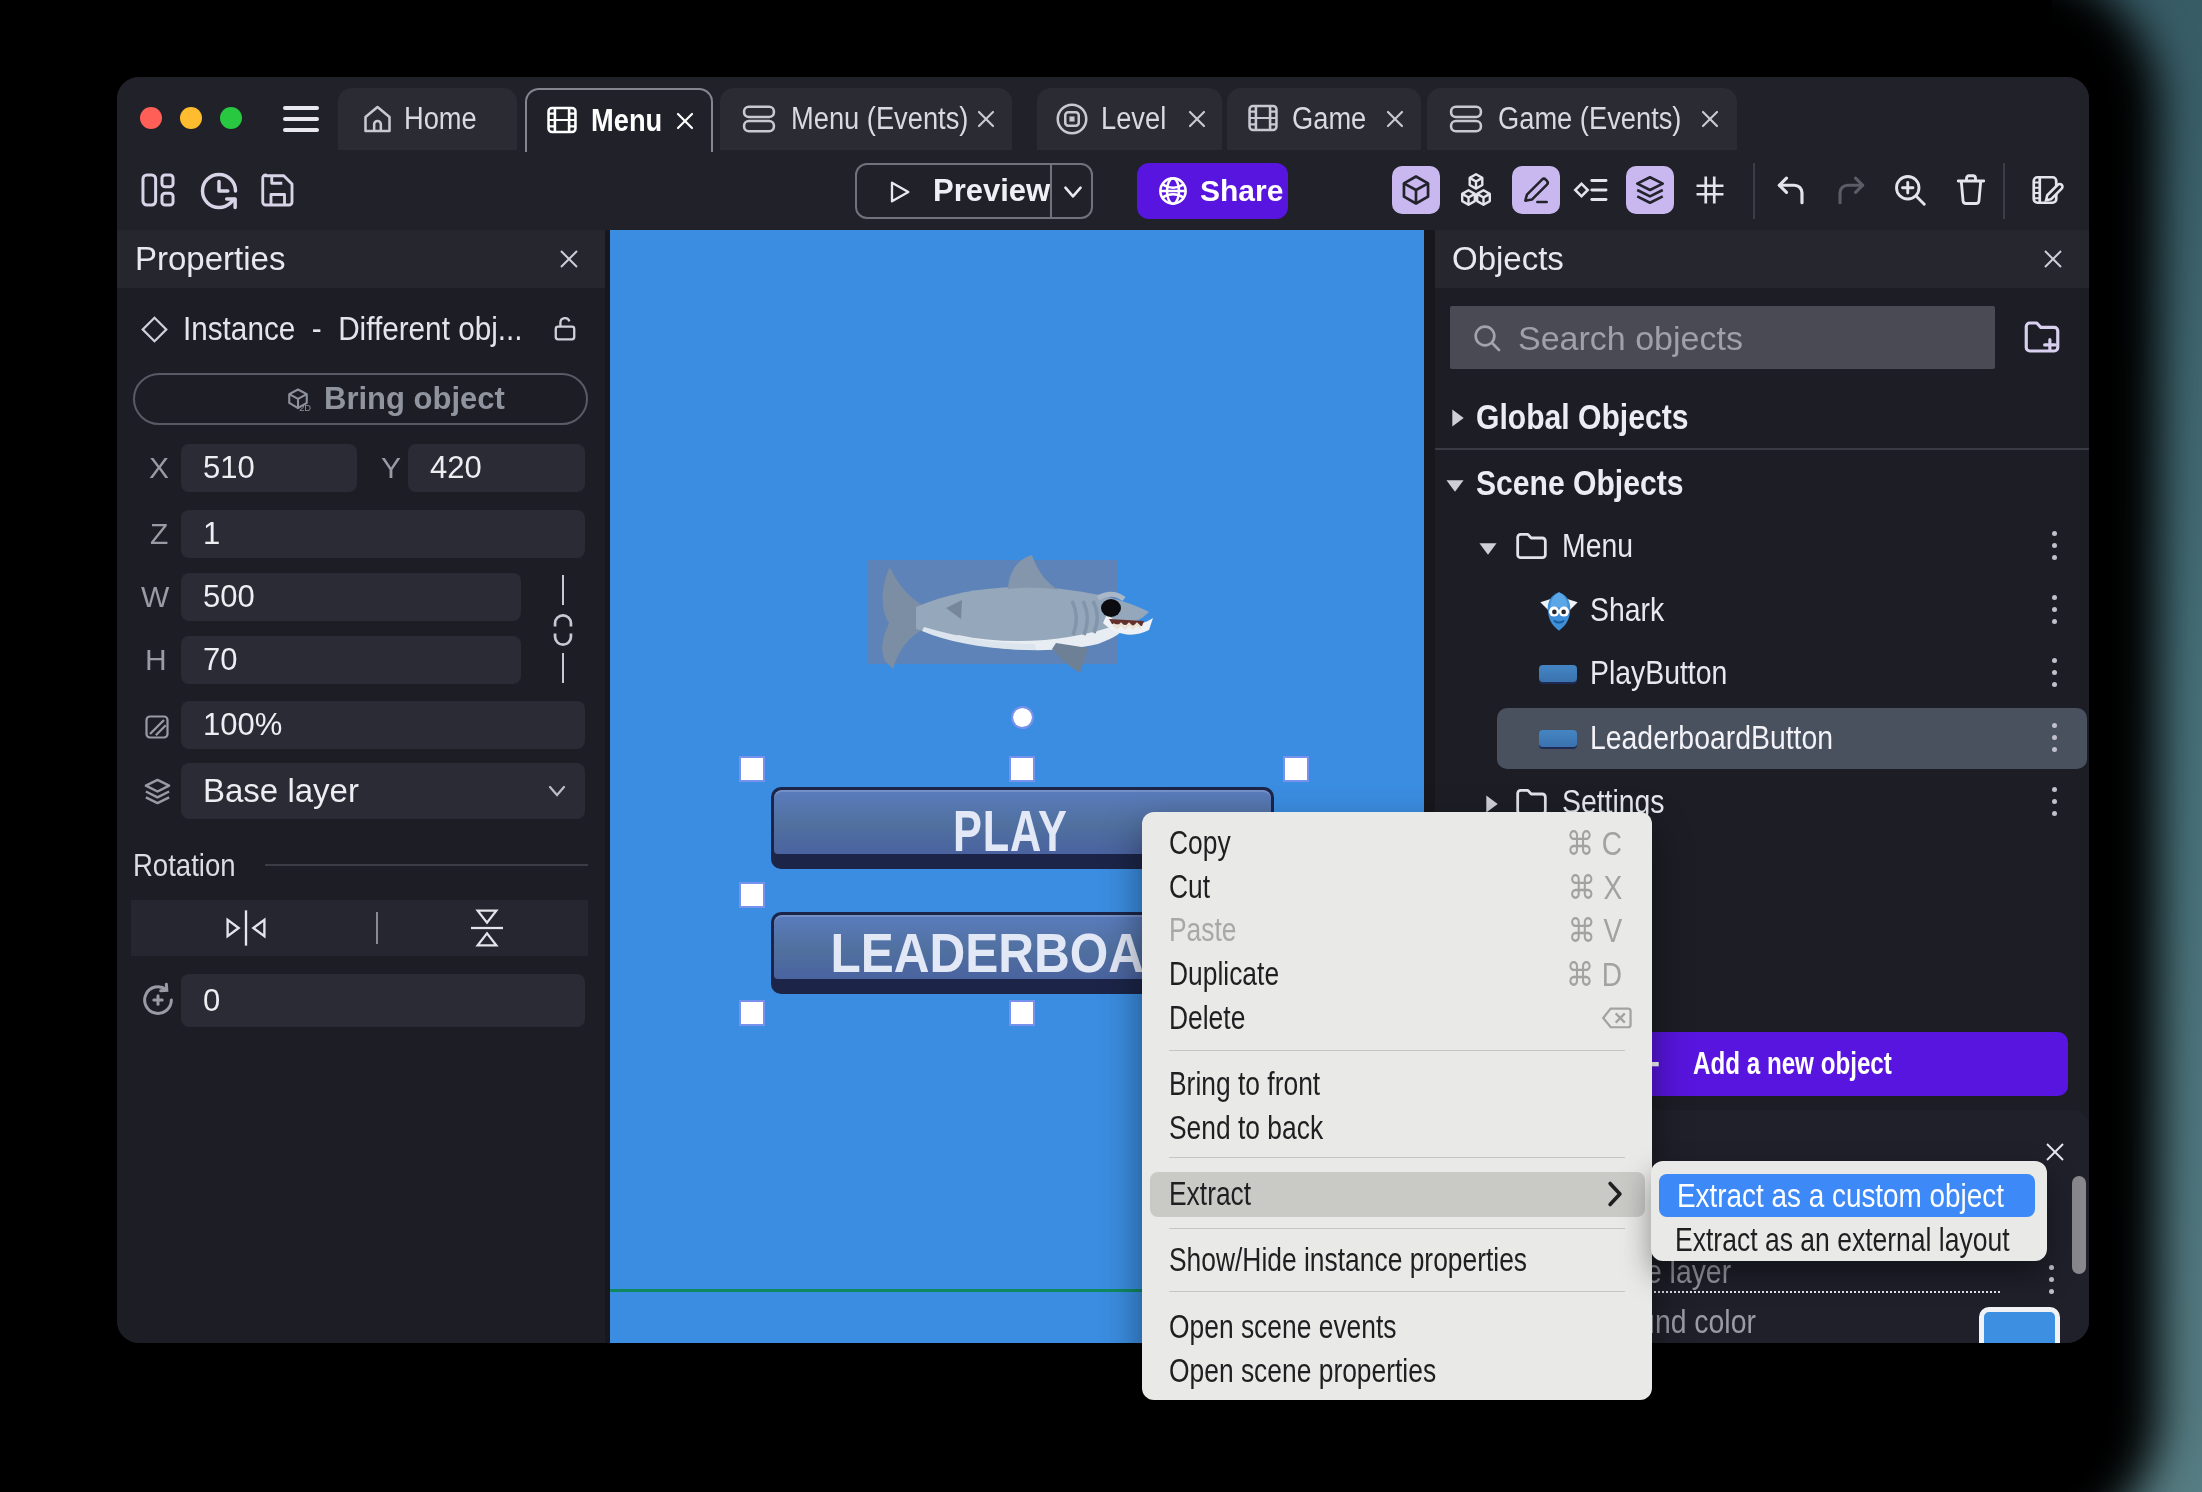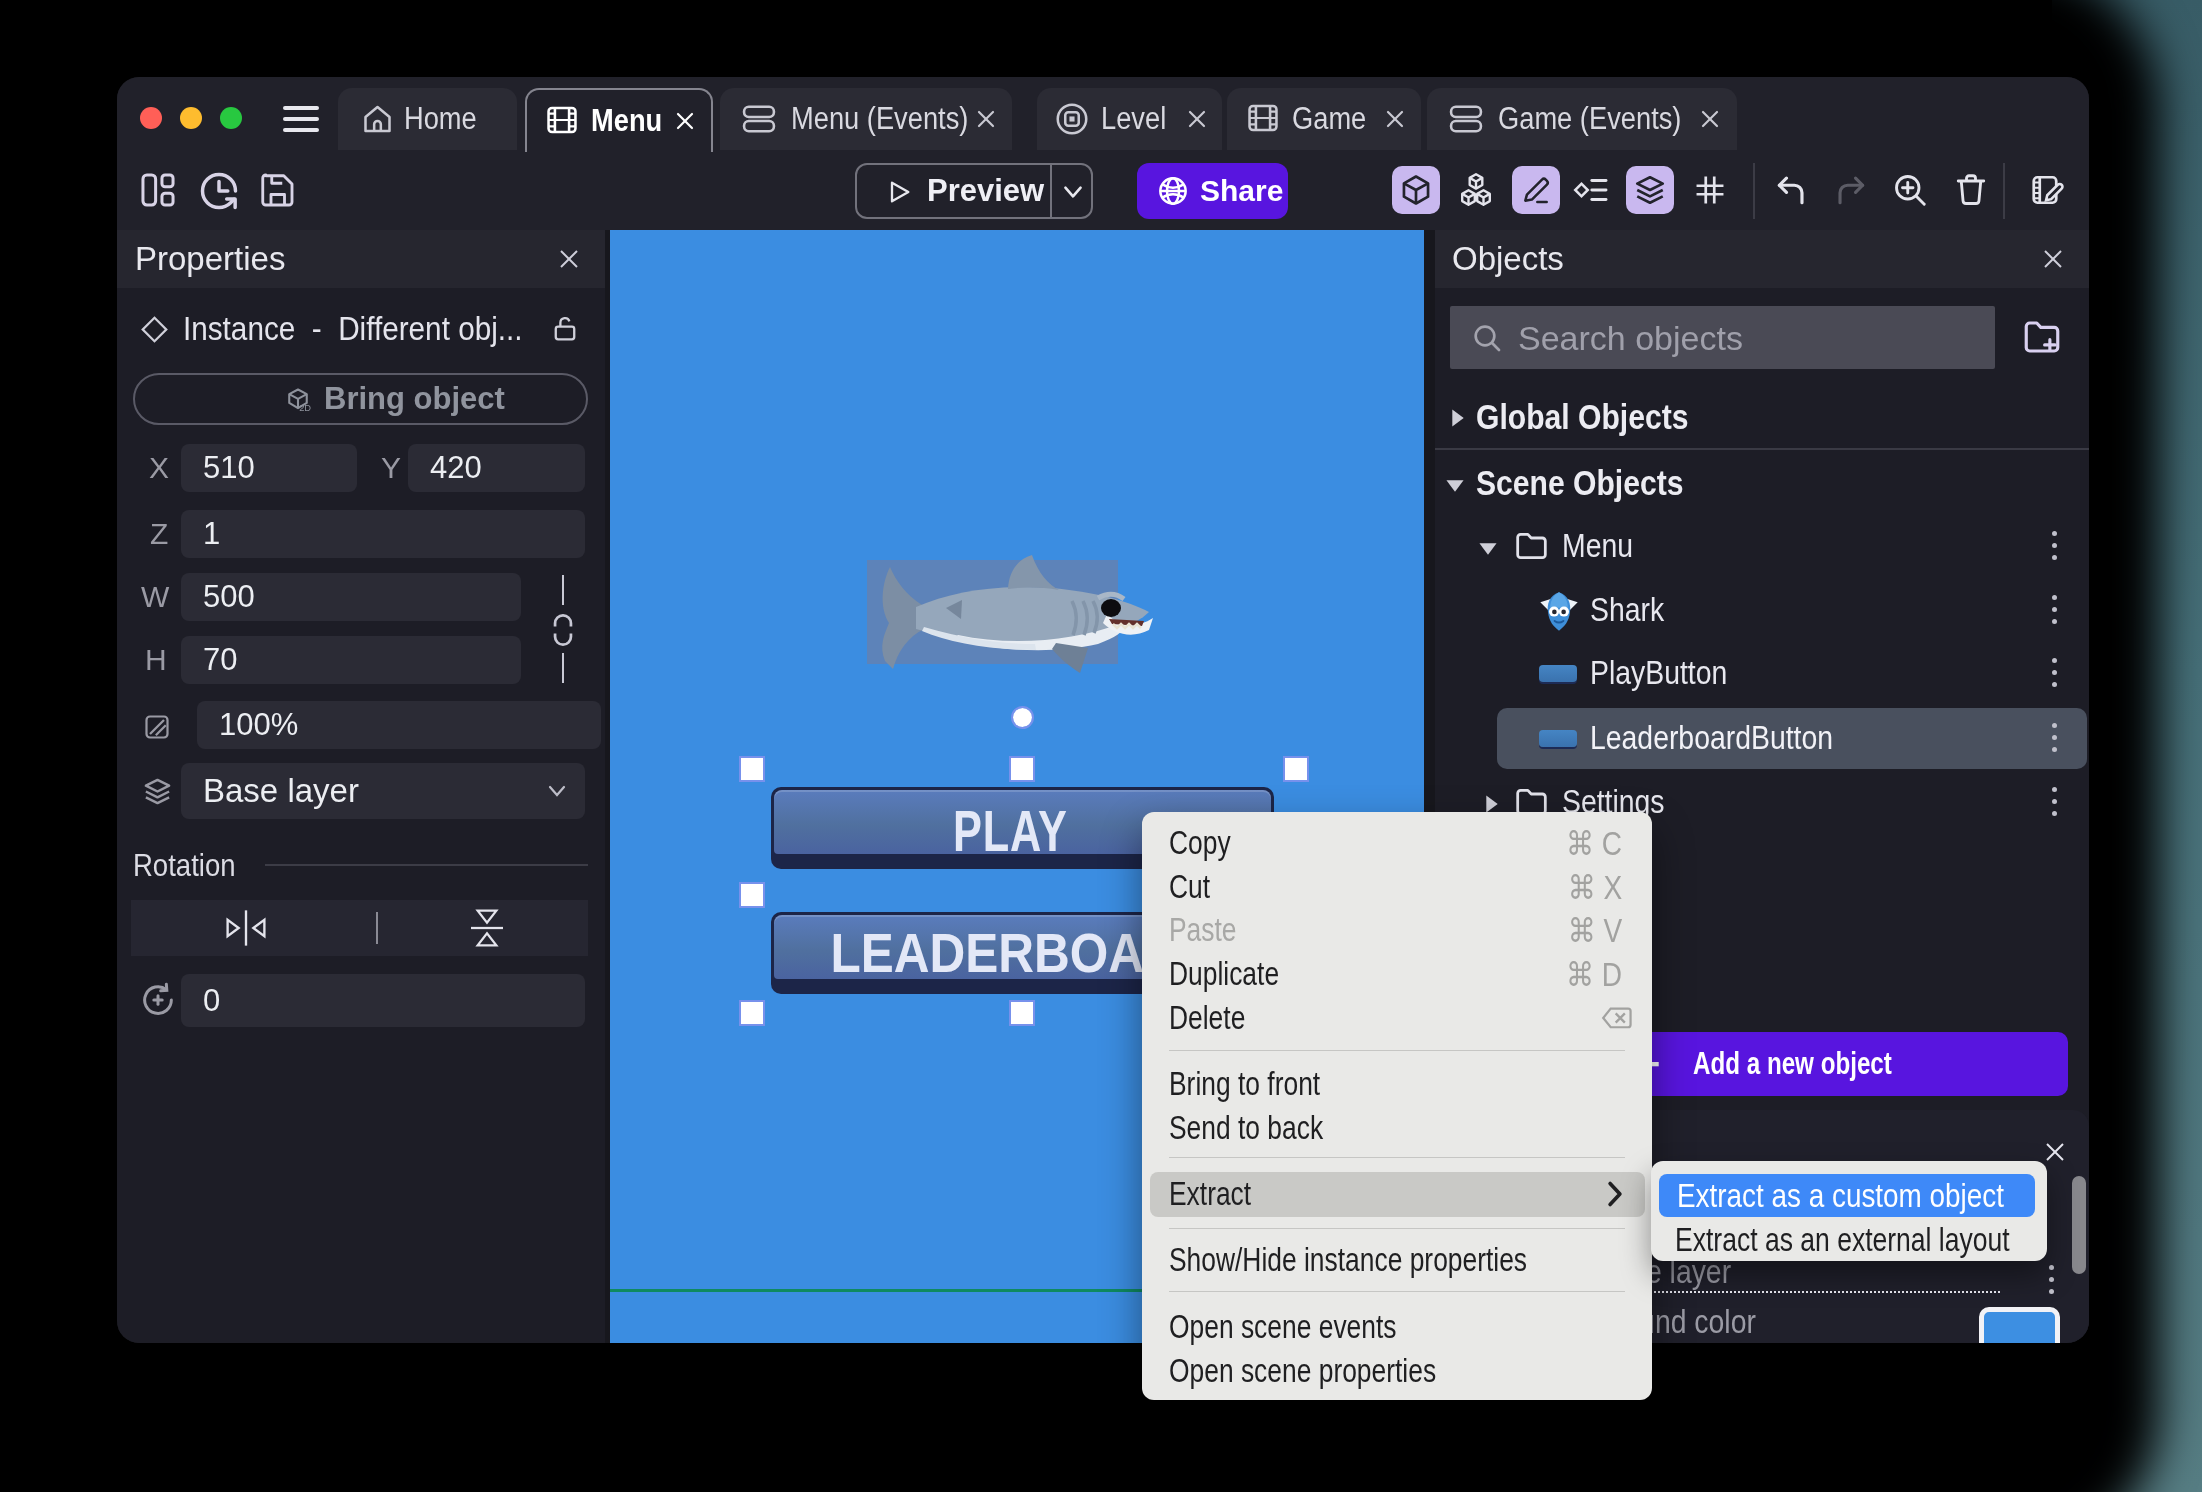--- a/index.html
+++ b/index.html
@@ -156,21 +156,21 @@
     <svg class="abs" style="left:141px; top:95px;" width="38" height="36" viewBox="0 0 24 24" fill="none" stroke="#d8d3e6" stroke-width="1.9" stroke-linejoin="round">
         <path d="M4 2.5h12l5.5 5.5v12a2 2 0 0 1-2 2H4a2 2 0 0 1-2-2v-16a2 2 0 0 1 2-2z" transform="translate(0.5,0)"></path>
         <path d="M8 22v-7h9v7"></path>
         <path d="M8.5 2.5v5h7"></path>
       </svg>
 
     <div class="abs" style="left:738px; top:86px; width:238px; height:56px; border:2px solid #72727c; border-radius:12px;">
       <svg class="abs" style="left:28px; top:13px;" width="28" height="28" viewBox="0 0 24 24" fill="none" stroke="#e8e8ee" stroke-width="2" stroke-linejoin="round">
           <path d="M6 4l14 8-14 8z"></path>
         </svg>
-      <span class="abs" style="left:70px; top:50%; transform:translateY(-50%); color:#efeff5; font-weight:bold; font-size:31px;">Preview</span>
+      <span class="abs" style="left:76px; top:50%; transform:translateY(-50%); color:#efeff5; font-weight:bold; font-size:31px;">Preview</span>
       <div class="abs" style="left:193px; top:0; width:2px; height:52px; background:#72727c;"></div>
       <svg class="abs" style="left:203px; top:16px;" width="26" height="22" viewBox="0 0 24 20" fill="none" stroke="#e8e8ee" stroke-width="2.4" stroke-linecap="round" stroke-linejoin="round">
           <path d="M5 6l7 8 7-8"></path>
         </svg>
     </div>
 
     <div class="abs" style="left:1020px; top:86px; width:151px; height:56px; background:#5815df; border-radius:12px;">
       <svg class="abs" style="left:20px; top:12px;" width="32" height="32" viewBox="0 0 24 24" fill="none" stroke="#fff" stroke-width="1.9">
           <circle cx="12" cy="12" r="9.5"></circle>
           <ellipse cx="12" cy="12" rx="4.5" ry="9.5"></ellipse>
@@ -321,21 +321,21 @@
           <path d="M4 12V9a7 7 0 0 1 14 0v3"></path>
           <path d="M4 18v3a7 7 0 0 0 14 0v-3"></path>
         </svg>
       <div class="abs" style="left:445px; top:423px; width:2px; height:30px; background:#c8c8d4;"></div>
 
       <svg class="abs" style="left:26px; top:483px;" width="28" height="28" viewBox="0 0 24 24" fill="none" stroke="#9a9aa4" stroke-width="1.9">
           <rect x="3" y="3" width="18" height="18" rx="3"></rect>
           <line x1="6" y1="18" x2="18" y2="6"></line>
           <line x1="11" y1="19" x2="19.5" y2="10.5"></line>
         </svg>
-      <div class="field" style="left:64px; top:471px; width:404px; height:48px;margin-left:16px;">
+      <div class="field" style="left:64px; top:471px; width:404px; height:48px;">
           <span>100%</span>
         </div>
 
       <svg class="abs" style="left:25px; top:546px;" width="31" height="31" viewBox="0 0 24 24" fill="none" stroke="#9a9aa4" stroke-width="1.9" stroke-linejoin="round">
           <path d="M12 3l9 4.5L12 12 3 7.5z"></path>
           <path d="M3 12l9 4.5 9-4.5M3 16.5L12 21l9-4.5"></path>
         </svg>
       <div class="field" style="left:64px; top:533px; width:404px; height:56px;">
           <span style="font-size:33px;">Base layer</span>
         <svg class="abs" style="right:18px; top:20px;" width="20" height="16" viewBox="0 0 20 16" fill="none" stroke="#bdbdc8" stroke-width="2.2" stroke-linecap="round">

